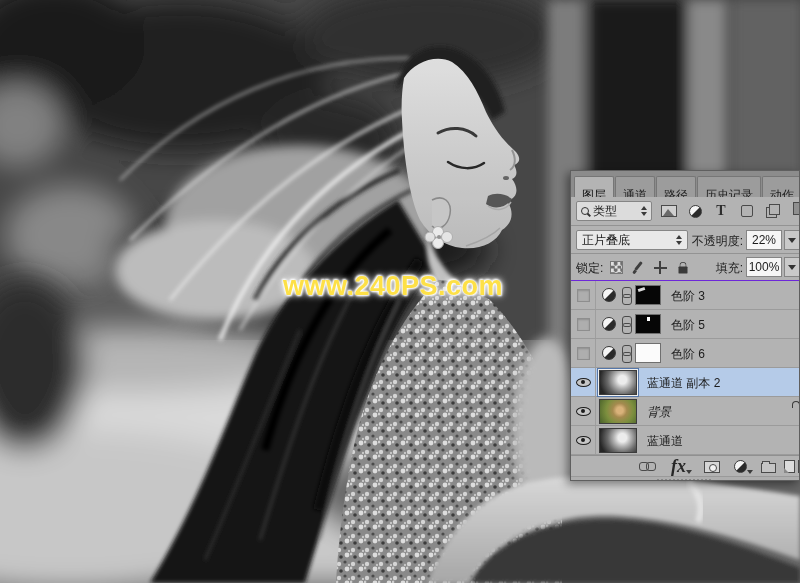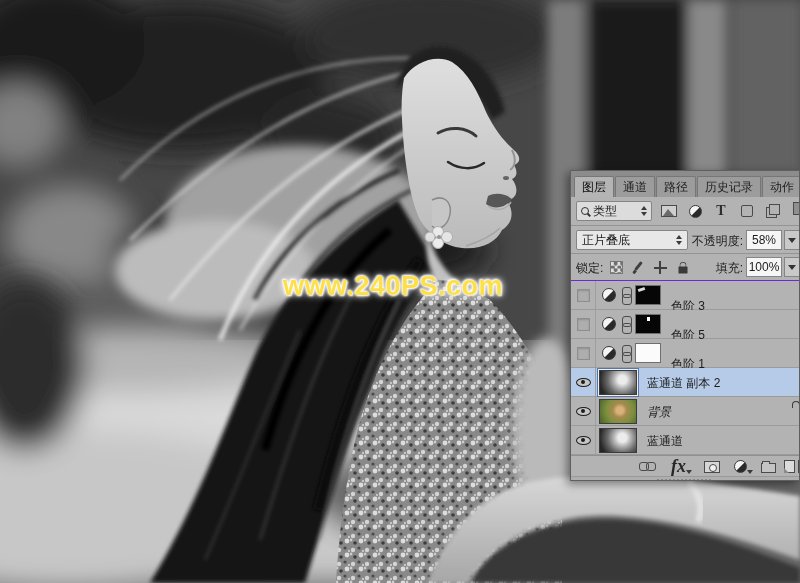--- a/index.html
+++ b/index.html
@@ -10,21 +10,21 @@
 
   
   .watermark{position:absolute;left:283px;top:271px;font-size:27px;font-weight:bold;
     color:#fde047;letter-spacing:.5px;
     text-shadow:0 0 3px #fff,0 0 6px #fff,0 0 9px rgba(255,255,255,.9),1px 1px 2px #fff,-1px -1px 2px #fff;}
 
   
   .panel{position:absolute;left:570px;top:170px;width:230px;height:311px;background:#b3b3b3;
     border:1px solid #5f5f5f;box-shadow:-3px 3px 9px rgba(0,0,0,.45);font-size:12px;color:#1c1c1c;overflow:hidden;}
   .tabbar{display:flex;align-items:flex-end;height:26px;background:#8c8c8c;padding:3px 0 0 3px;gap:1px;}
-  .tab{height:21px;line-height:20px;padding:0 7px;background:#9c9c9c;border:1px solid #767676;border-bottom:none;
+  .tab{height:21px;line-height:20px;padding:8px 7px;background:#9c9c9c;border:1px solid #767676;border-bottom:none;
     border-radius:2px 2px 0 0;color:#222;white-space:nowrap;cursor:default;}
   .tab.active{background:#b4b4b4;color:#0c0c0c;}
 
   .row{position:relative;background:#b3b3b3;}
   .filter-row{height:29px;border-bottom:1px solid #939393;}
   .kind-select{position:absolute;left:5px;top:4px;width:76px;height:20px;background:#dcdcdc;
     border:1px solid #858585;border-radius:2px;display:flex;align-items:center;padding:0 4px;gap:4px;}
   .blend-row{height:28px;border-bottom:1px solid #939393;}
   .blend-select{position:absolute;left:5px;top:4px;width:112px;height:20px;background:#e8e8e8;
     border:1px solid #858585;border-radius:2px;display:flex;align-items:center;padding:0 5px;}
@@ -53,21 +53,21 @@
   .adj-ico{position:absolute;left:31px;top:7px;}
   .chain{position:absolute;left:51px;top:6px;width:9px;height:17px;}
   .chain::before,.chain::after{content:"";position:absolute;left:0;width:8px;height:9px;
     border:1.6px solid #4a4a4a;border-radius:3px;}
   .chain::before{top:0;} .chain::after{top:7px;}
   .maskthumb{position:absolute;left:64px;top:4px;width:26px;height:20px;border:1px solid #6f6f6f;background:#060606;}
   .maskthumb.dot::after{content:"";position:absolute;left:11px;top:2px;width:3px;height:4px;background:#fff;}
   .maskthumb.mark::after{content:"";position:absolute;left:2px;top:2px;width:7px;height:3px;background:#d9d9d9;
     transform:rotate(-18deg);}
   .maskthumb.white{background:#fbfbfb;}
-  .adjname{position:absolute;left:100px;top:17px;}
+  .adjname{position:absolute;left:100px;top:7px;}
   .thumb{position:absolute;left:28px;top:2px;width:38px;height:25px;border:1px solid #3c3c3c;
     background:radial-gradient(circle at 62% 38%,#ececec 0 16%,#b5b5b5 32%,#6a6a6a 56%,#262626 86%);}
   .lrow.selected .thumb{outline:1px solid #efefef;box-shadow:0 0 0 2px #5577aa;}
   .thumb.bgcolor{background:radial-gradient(circle at 55% 45%,#d9b27a 0 14%,#a58a4f 30%,#7c8f3e 58%,#49612a 100%);}
   .lname{position:absolute;left:76px;top:7px;}
   .lname.italic{font-style:italic;}
   .bglock{position:absolute;left:220px;top:9px;}
 
   
   .bottom-bar{position:relative;height:21px;border-top:1px solid #909090;background:#b3b3b3;}
@@ -296,21 +296,21 @@
 
     <div class="row blend-row">
       <div class="blend-select">
         <span class="txt">正片叠底</span>
         <span class="spin">
             <i class="up"></i>
             <i class="dn"></i>
           </span>
       </div>
       <span class="rlabel">不透明度:</span>
-      <div class="valbox">58%</div>
+      <div class="valbox">22%</div>
       <div class="dropbtn">
           <span class="caret"></span>
         </div>
     </div>
 
     <div class="row lock-row">
       <span style="position:absolute;left:5px;top:6px">锁定:</span>
       <div class="lockbtn" style="left:36px">
           <span class="ico-checker"></span>
         </div>
@@ -352,21 +352,21 @@
         <span class="adjname">色阶 5</span>
       </div>
 
       <div class="lrow">
         <div class="eyewell">
             <span class="emptywell"></span>
           </div>
         <span class="halfcircle adj-ico"></span>
         <span class="chain"></span>
         <span class="maskthumb white"></span>
-        <span class="adjname">色阶 1</span>
+        <span class="adjname">色阶 6</span>
       </div>
 
       <div class="lrow selected">
         <div class="eyewell">
             <span class="eye"></span>
           </div>
         <span class="thumb"></span>
         <span class="lname">蓝通道 副本 2</span>
       </div>
 

